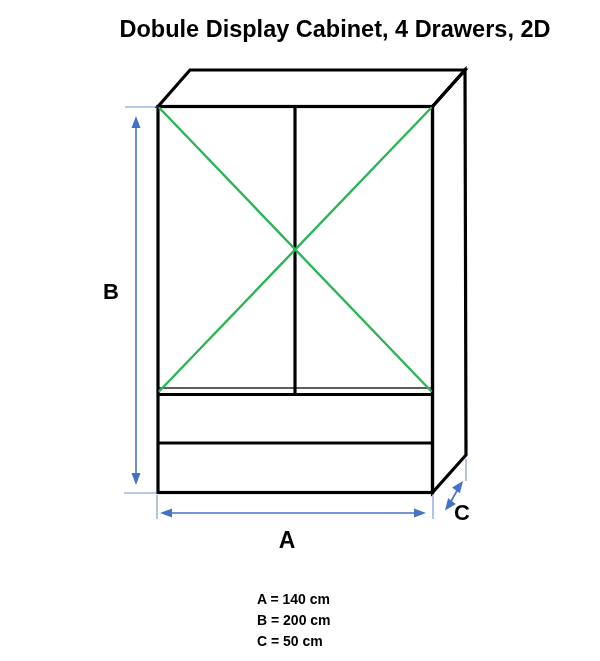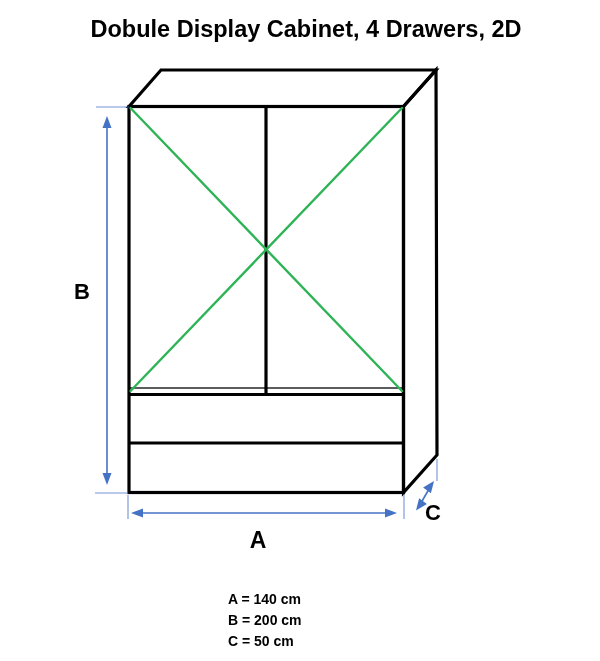--- a/index.html
+++ b/index.html
@@ -1,21 +1,21 @@
 <!DOCTYPE html>
 <html style="--line-color: #000000; --brace-color: #2eb457; --dim-color: #4472c4;"><head>
 <meta charset="utf-8">
 <style>
   html,body{margin:0;padding:0;}
   body{
     width:600px;height:661px;background:#ffffff;
     font-family:"Liberation Sans", sans-serif;
     position:relative;overflow:hidden;
   }
-  .stage{width:540px;height:661px;position:relative;}
+  .stage{width:540px;height:661px;position:relative;margin-left:29px;}
   svg{display:block;}
   .structure{stroke:var(--line-color);stroke-width:3.2;fill:none;stroke-linejoin:miter;}
   .structure-thin{stroke:var(--line-color);stroke-width:1.4;fill:none;opacity:.85;}
   .brace{stroke:var(--brace-color);stroke-width:2.4;fill:none;stroke-linecap:round;}
   .dim{stroke:var(--dim-color);stroke-width:1.6;fill:none;}
   .dim-tick{stroke:var(--dim-color);stroke-width:1.1;fill:none;opacity:.75;}
   .dim-arrowhead{fill:var(--dim-color);}
   .diagram-title{font-size:23.5px;font-weight:bold;fill:#000;}
   .dim-letter{font-weight:bold;fill:#000;}
   .legend-text{font-size:14px;font-weight:bold;fill:#000;}

